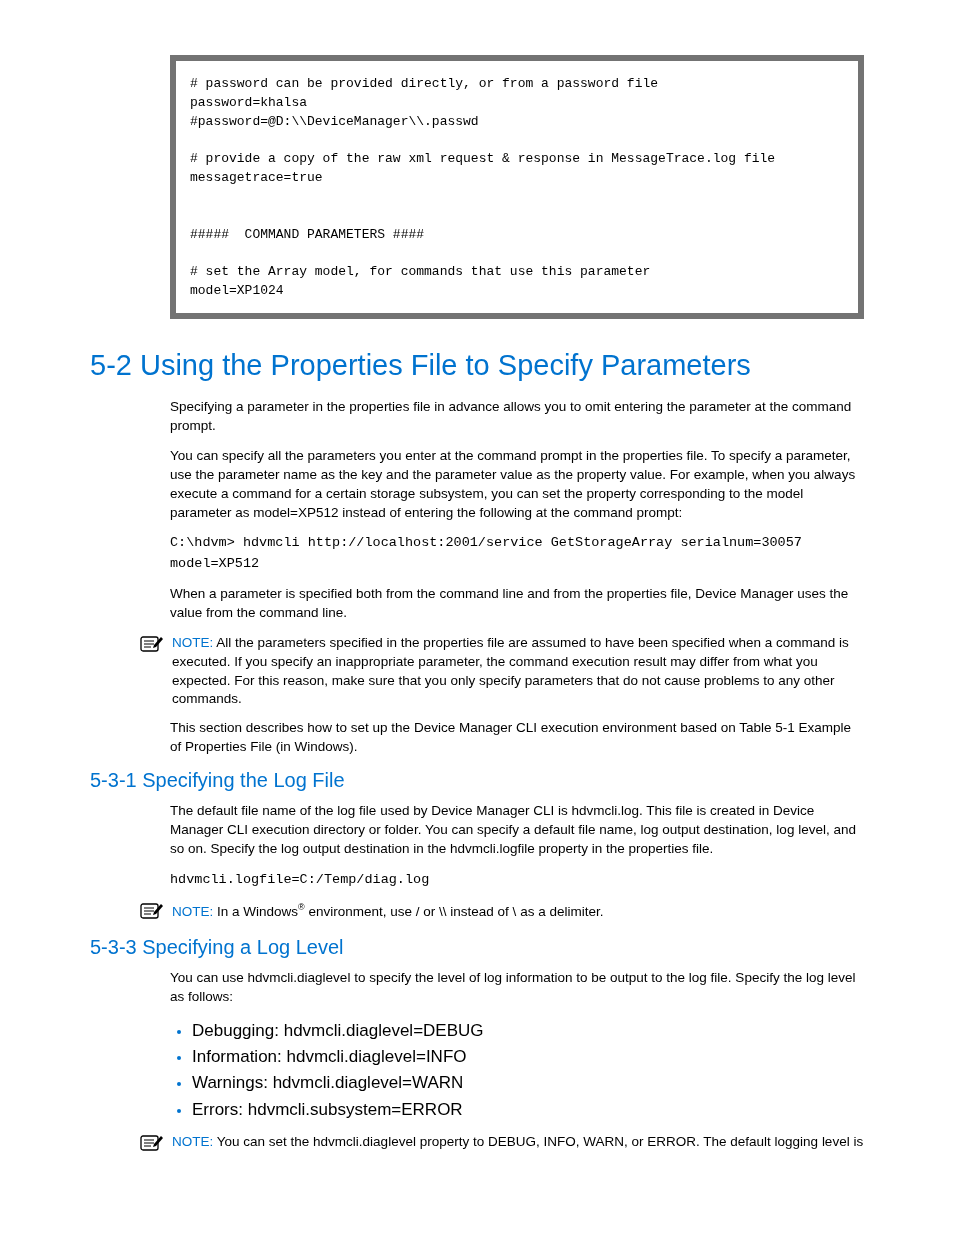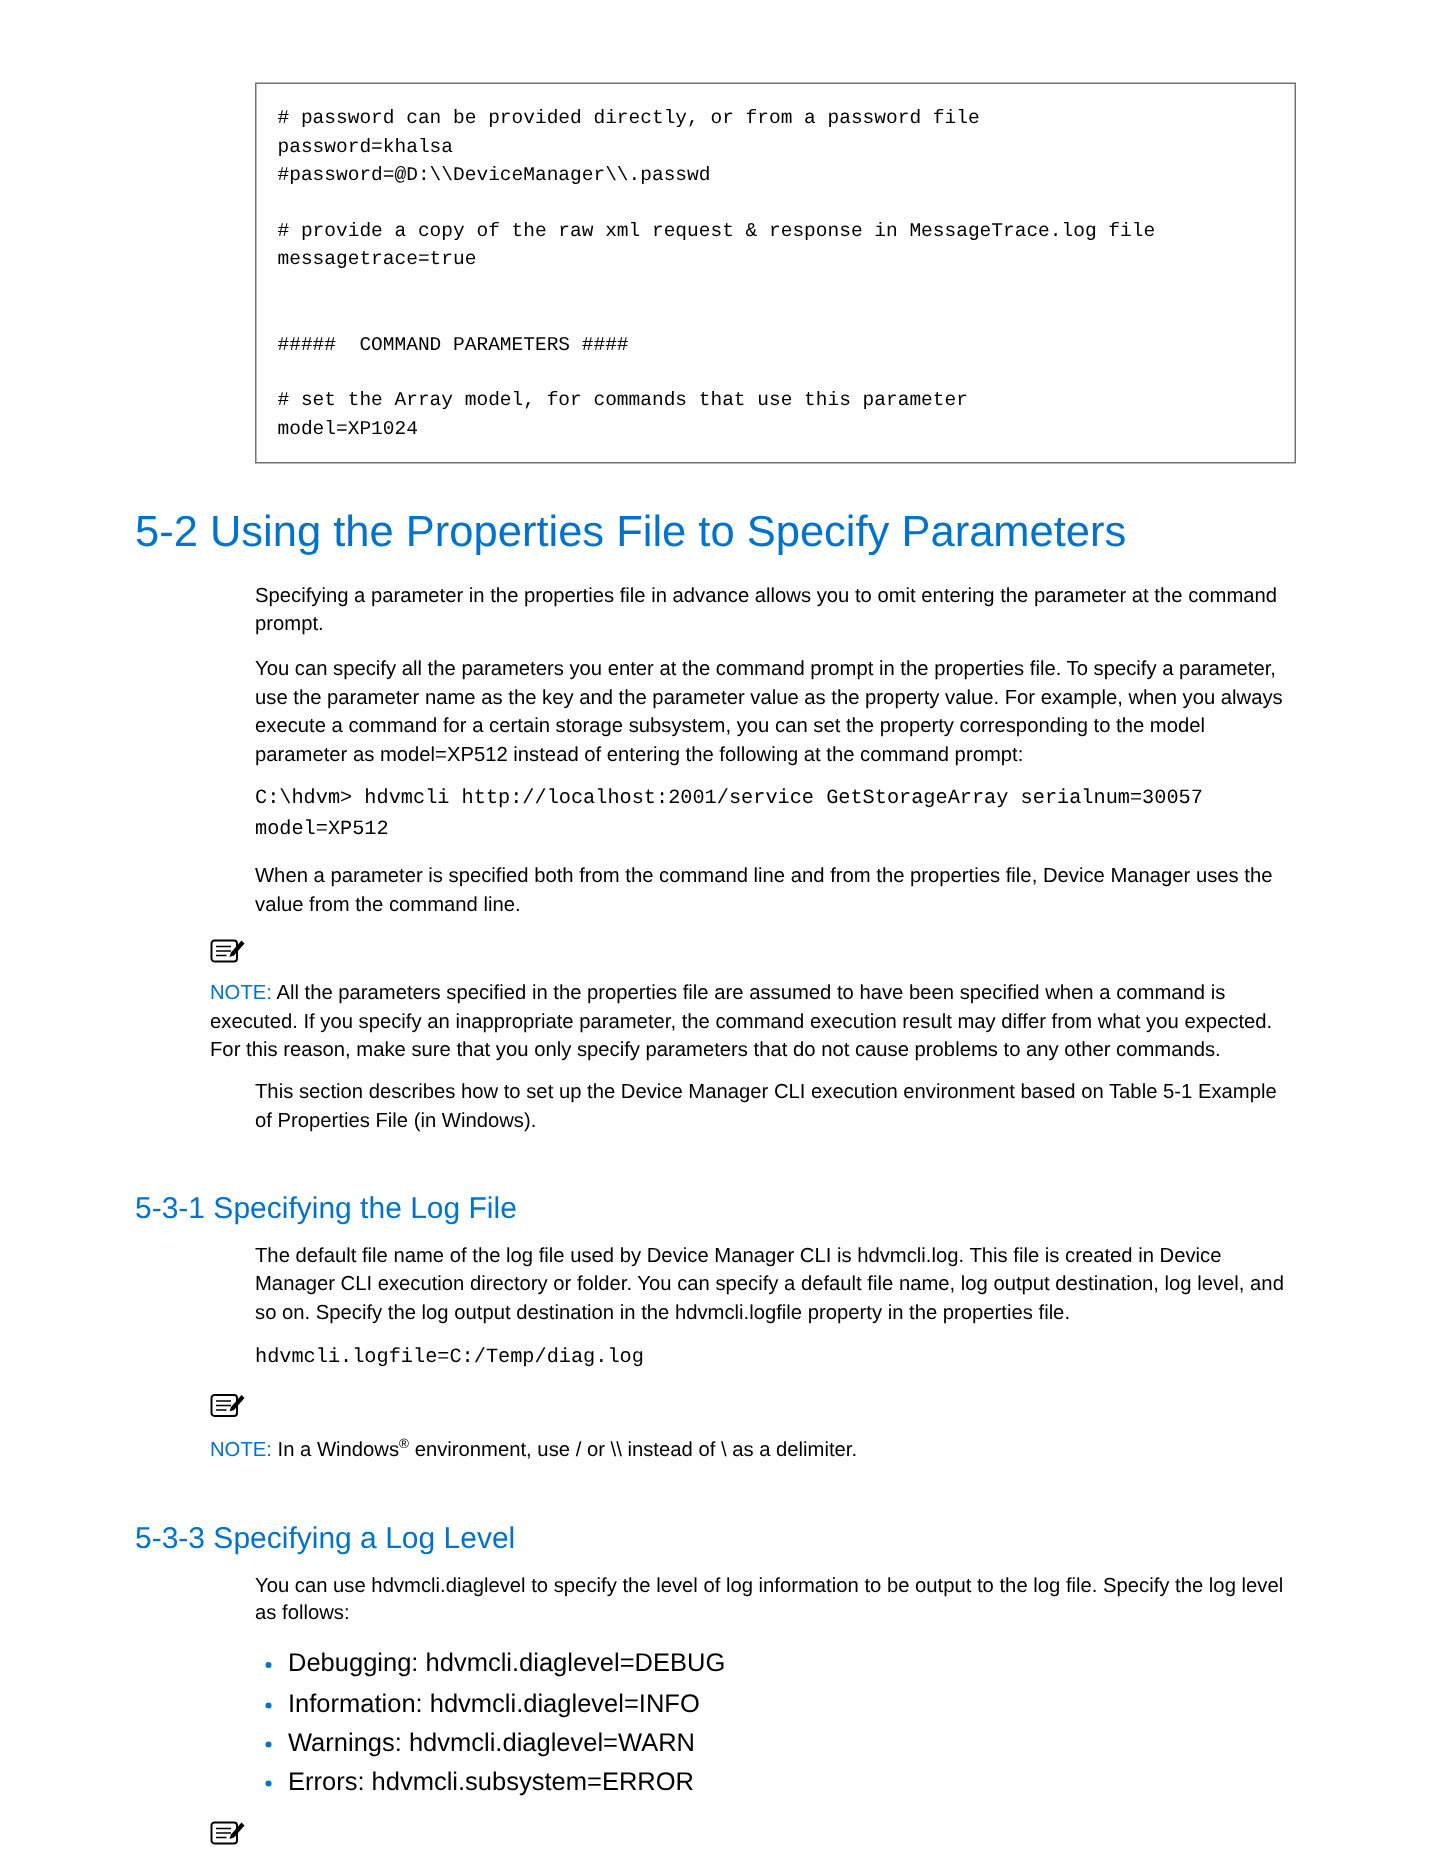--- a/index.html
+++ b/index.html
@@ -9,41 +9,41 @@
     color: #000;
     background: #fff;
   }
   .page {
     width: 954px;
     margin: 0 auto;
     padding: 0 90px 40px 90px;
     box-sizing: border-box;
   }
   .codebox {
-    border: 1px solid #737373;
+    border: 6px solid #737373;
     padding: 14px 28px 12px 14px;
     font-family: "Courier New", monospace;
     font-size: 13px;
     line-height: 1.45;
     white-space: pre-wrap;
     margin: 55px 0 30px 80px;
   }
   h1 {
     font-family: Arial, Helvetica, sans-serif;
     color: #0073cf;
     font-weight: 400;
     font-size: 29px;
     margin: 30px 0 16px 0;
   }
   h2 {
     font-family: Arial, Helvetica, sans-serif;
     color: #0073cf;
     font-weight: 400;
     font-size: 20px;
-    margin: 38px 0 10px 0;
+    margin: 12px 0 10px 0;
   }
   .body-text {
     font-size: 13.5px;
     line-height: 1.4;
     margin: 0 0 11px 0;
   }
   .indent {
     margin-left: 80px;
   }
   .mono {
@@ -53,21 +53,20 @@
     font-family: "Courier New", monospace;
     font-size: 13.5px;
     line-height: 1.5;
     margin: 0 0 11px 80px;
     white-space: pre-wrap;
   }
   .note-row {
     display: flex;
     align-items: flex-start;
     margin: 8px 0 10px 50px;
-    flex-direction: column;
   }
   .note-icon {
     flex: 0 0 28px;
     margin-right: 4px;
     margin-top: 1px;
   }
   .note-text {
     font-size: 13.5px;
     line-height: 1.4;
   }

